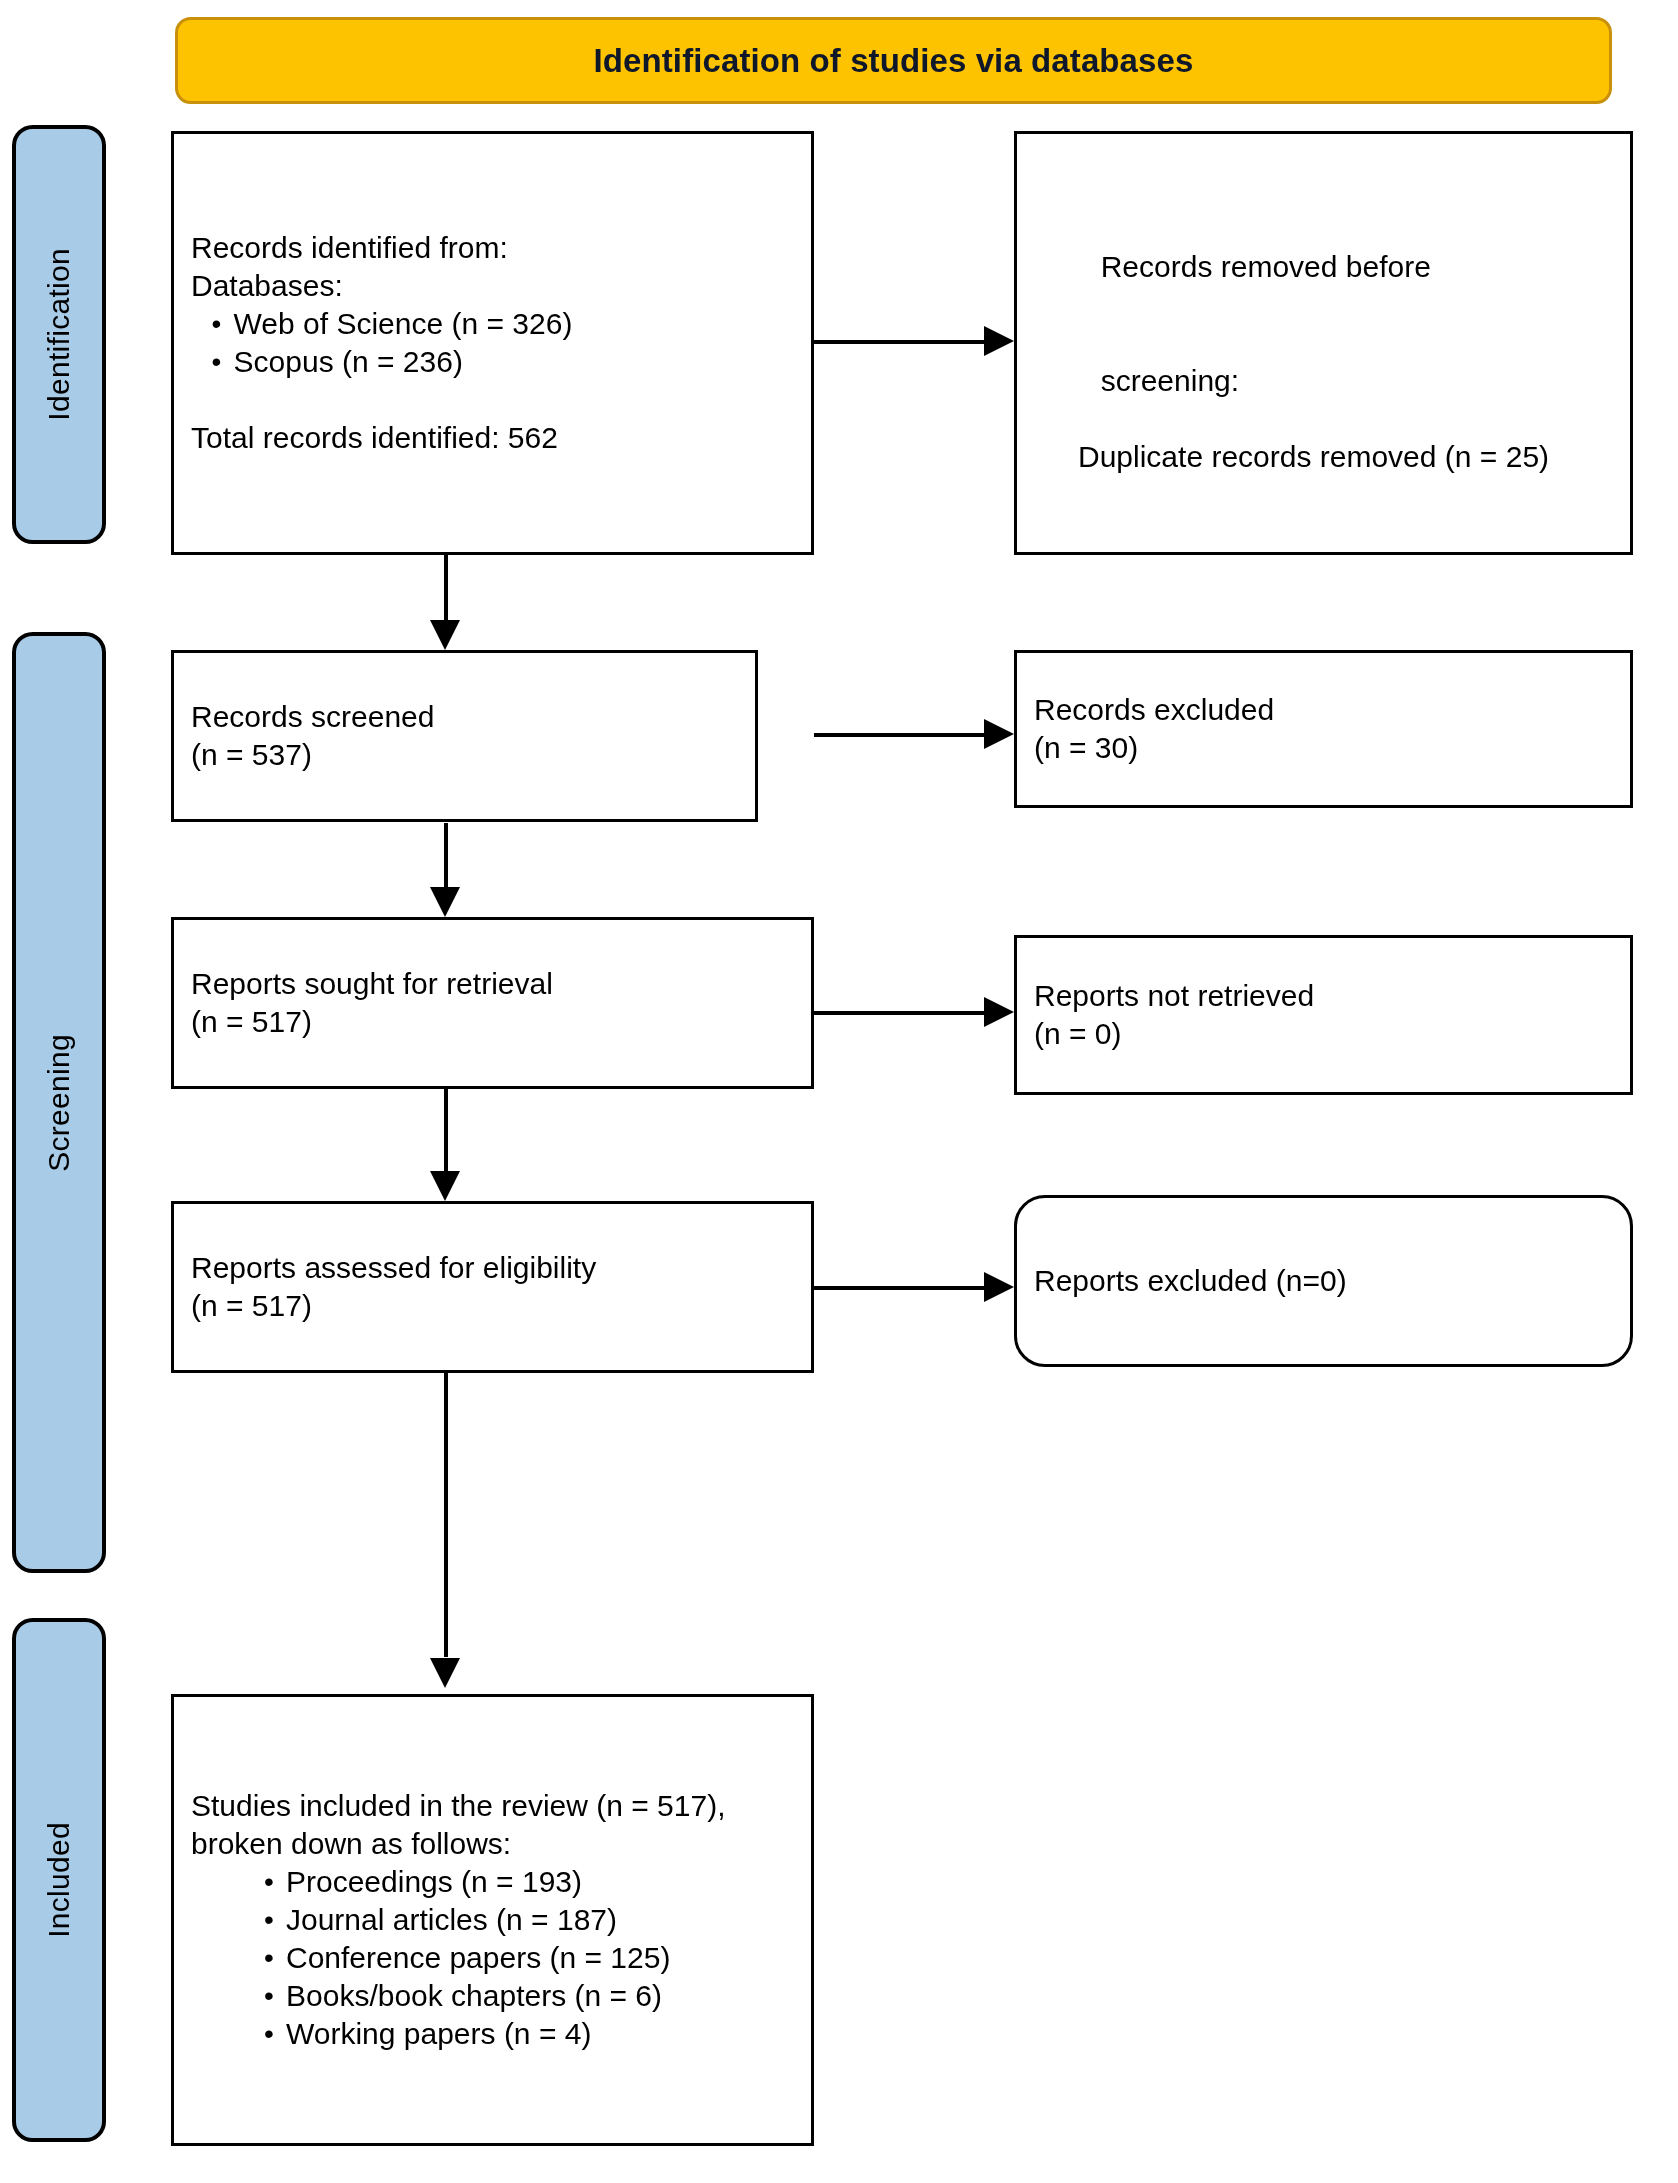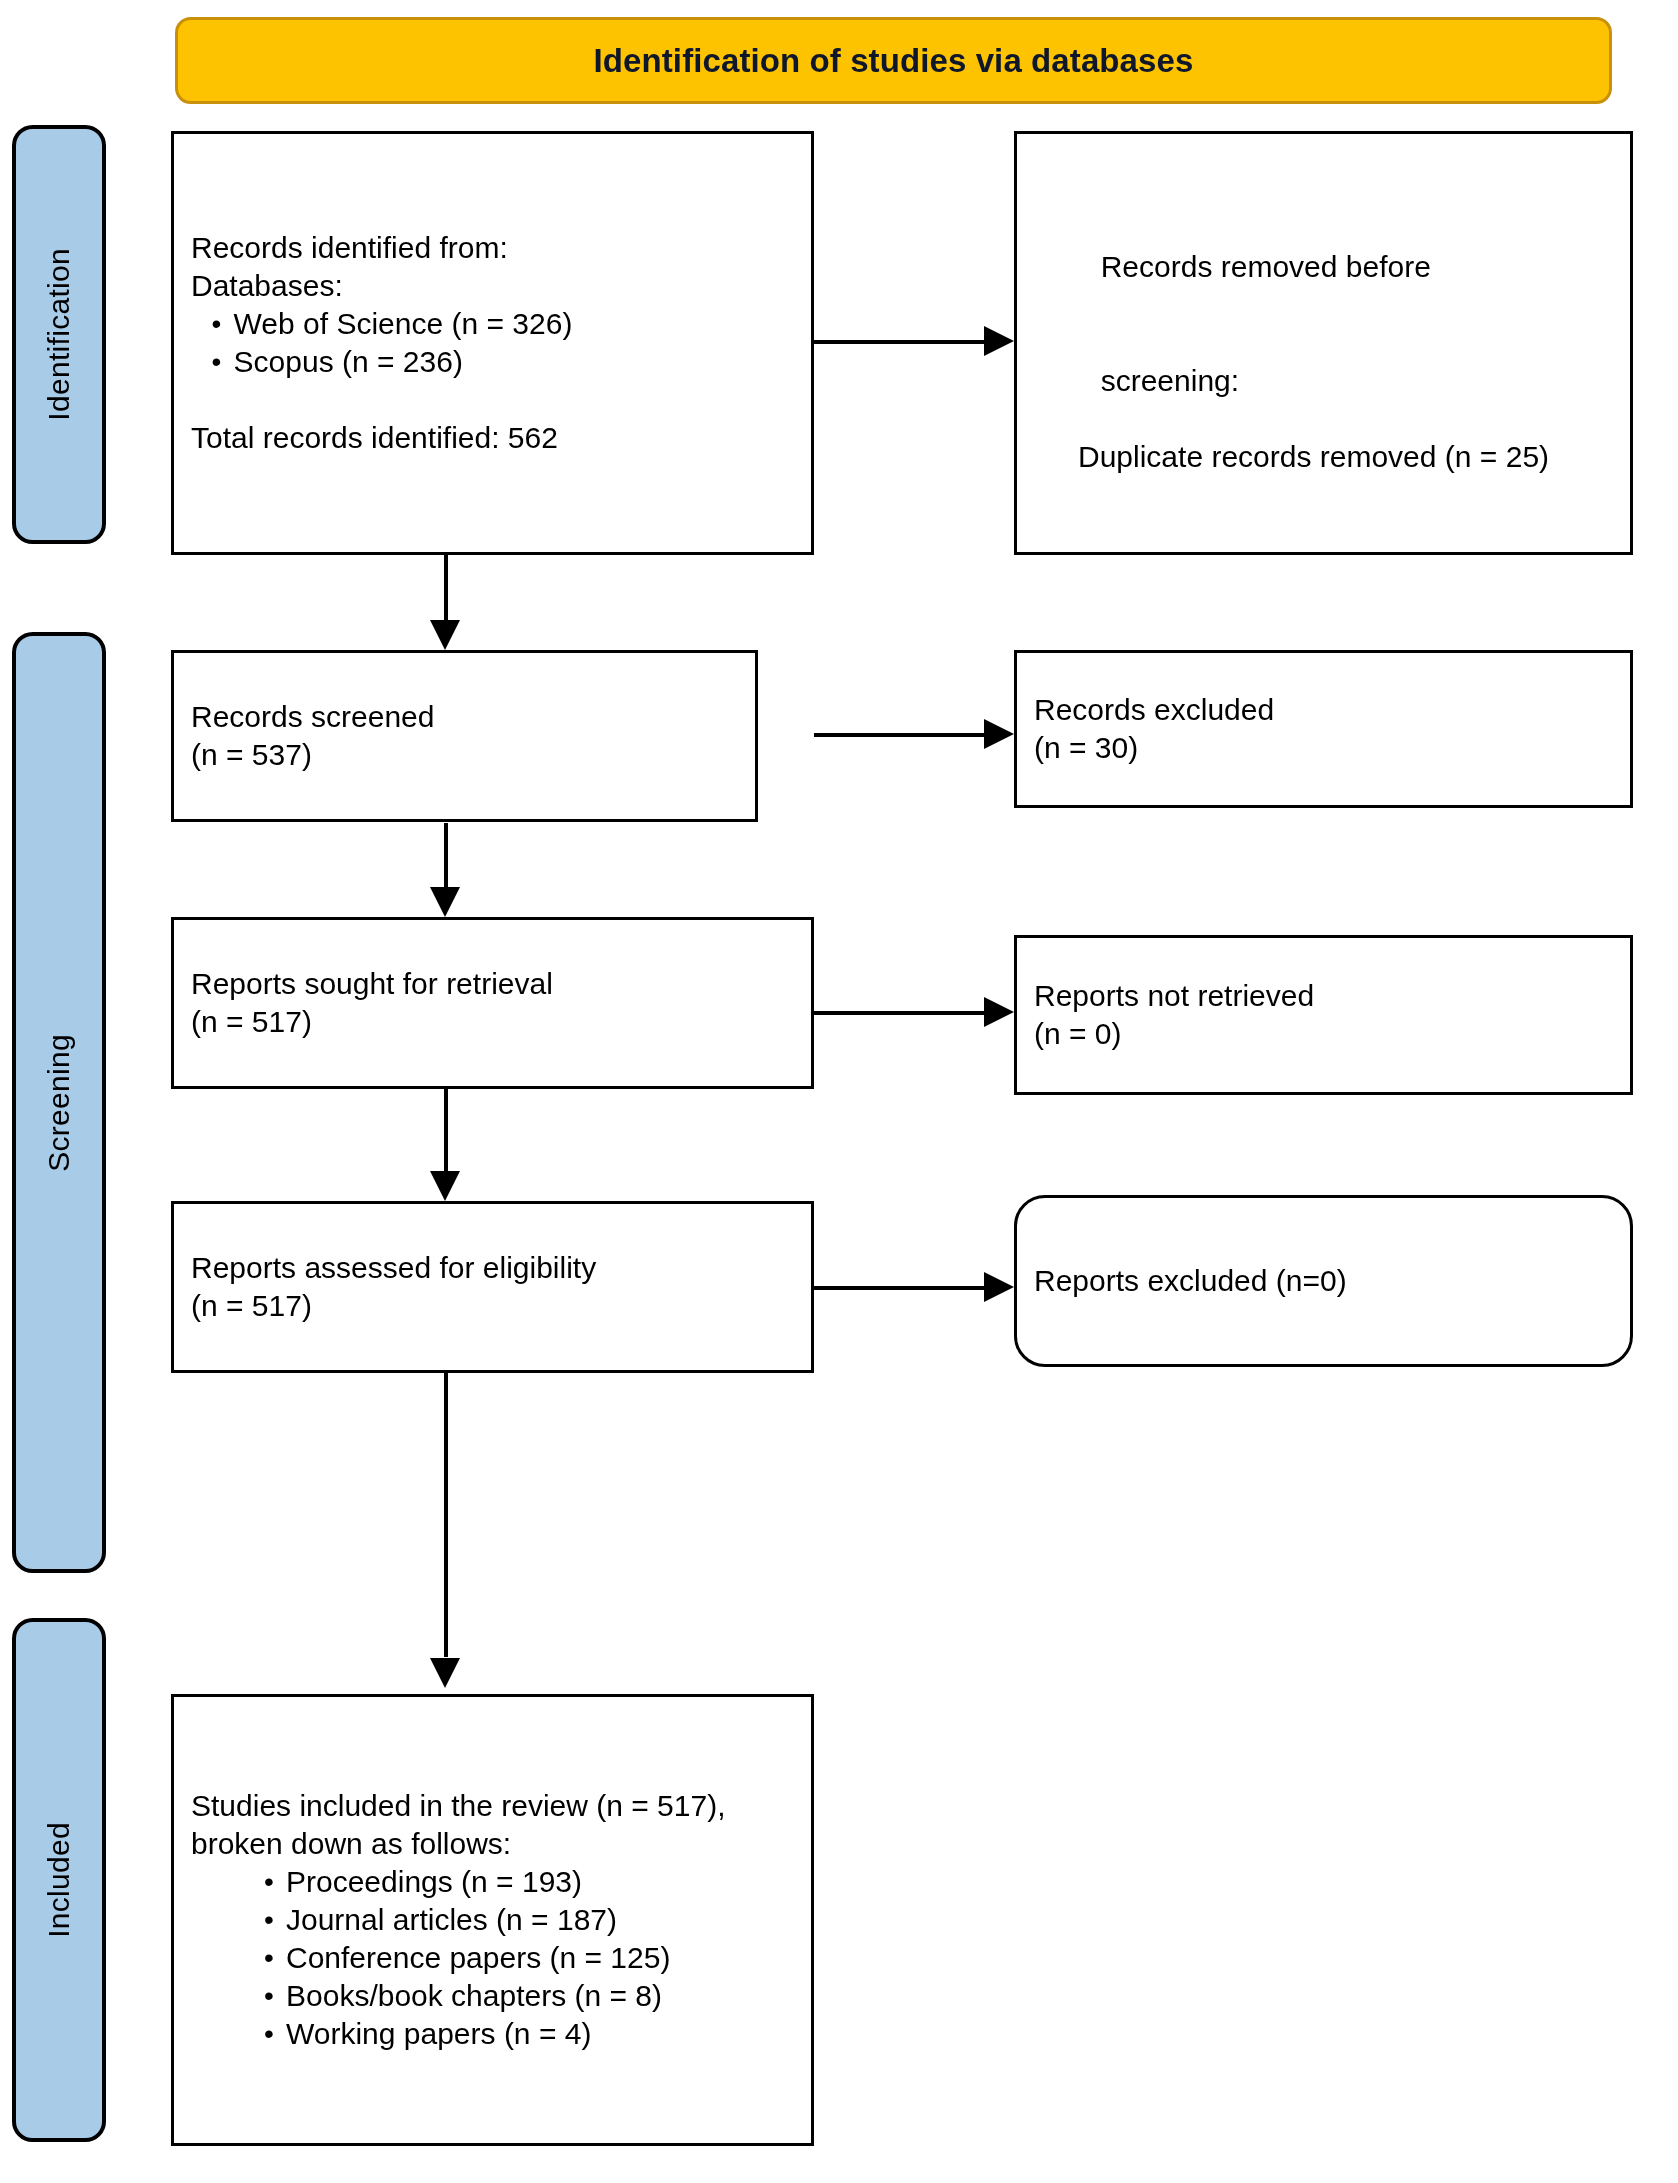--- a/index.html
+++ b/index.html
@@ -262,21 +262,21 @@
       <div class="bullet-row b-indent-2">
         <span class="bullet-dot">•</span>
         <span class="bullet-text">Journal articles (n = 187)</span>
       </div>
       <div class="bullet-row b-indent-2">
         <span class="bullet-dot">•</span>
         <span class="bullet-text">Conference papers (n = 125)</span>
       </div>
       <div class="bullet-row b-indent-2">
         <span class="bullet-dot">•</span>
-        <span class="bullet-text">Books/book chapters (n = 8)</span>
+        <span class="bullet-text">Books/book chapters (n = 6)</span>
       </div>
       <div class="bullet-row b-indent-2">
         <span class="bullet-dot">•</span>
         <span class="bullet-text">Working papers (n = 4)</span>
       </div>
     </div>
   </div>
 
   <div class="arrow-v" id="arrow-v1">
     <div class="shaft"></div>

